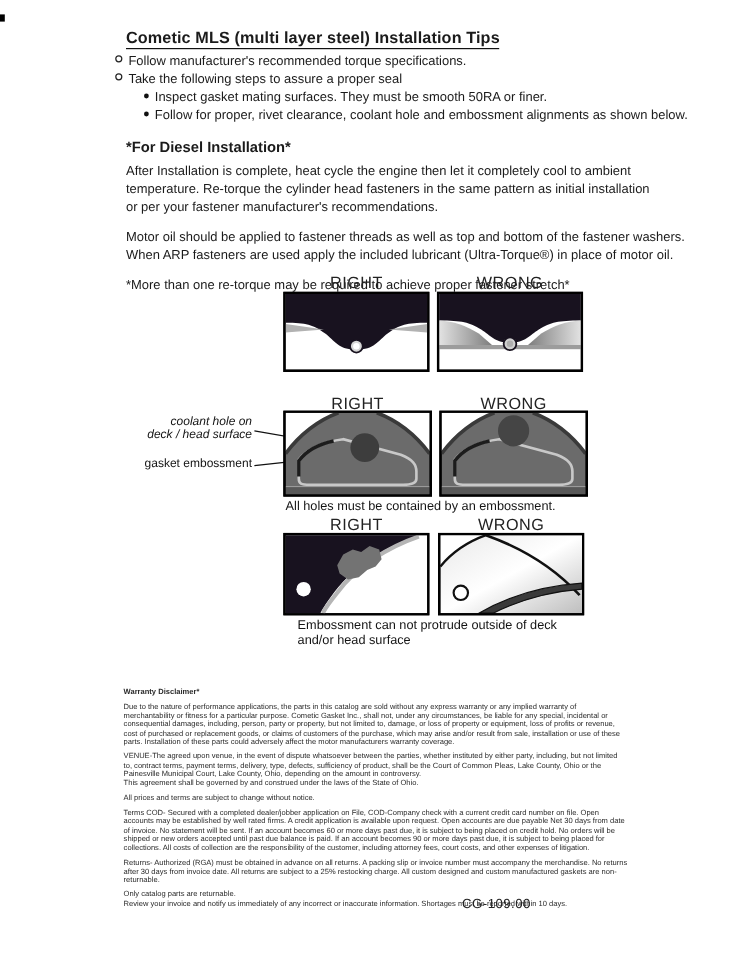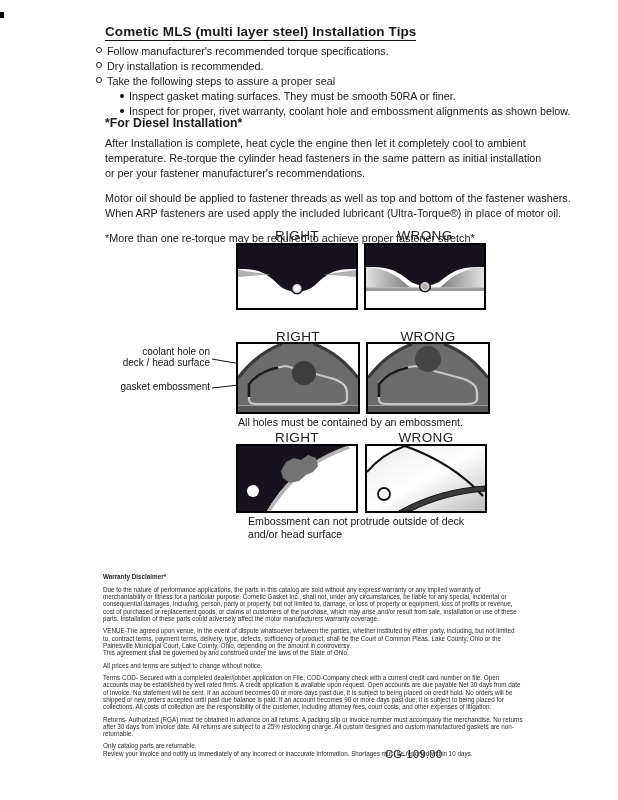--- a/index.html
+++ b/index.html
@@ -33,24 +33,23 @@
 <body>
 
 <div class="page">
 
   <div class="reg-mark"></div>
 
   <h1 class="title">Cometic MLS (multi layer steel) Installation Tips</h1>
 
   <div class="bullets">
     <div class="b-item"><span class="obullet"></span><span>Follow manufacturer's recommended torque specifications.</span></div>
-    <div class="b-item"><span class="obullet"></span><span>Dry installation is recommended.</span></div>
     <div class="b-item"><span class="obullet"></span><span>Take the following steps to assure a proper seal</span></div>
     <div class="b-sub"><span class="fbullet"></span><span>Inspect gasket mating surfaces.  They must be smooth 50RA or finer.</span></div>
-    <div class="b-sub"><span class="fbullet"></span><span>Inspect for proper, rivet warranty, coolant hole and embossment alignments as shown below.</span></div>
+    <div class="b-sub"><span class="fbullet"></span><span>Follow for proper, rivet clearance, coolant hole and embossment alignments as shown below.</span></div>
   </div>
 
   <div class="diesel">
     <h2>*For Diesel Installation*</h2>
     <p>After Installation is complete, heat cycle the engine then let it completely cool to ambient
 temperature. Re-torque the cylinder head fasteners in the same pattern as initial installation
 or per your fastener manufacturer's recommendations.</p>
     <p>Motor oil should be applied to fastener threads as well as top and bottom of the fastener washers.
 When ARP fasteners are used apply the included lubricant (Ultra-Torque®) in place of motor oil.</p>
     <p>*More than one re-torque may be required to achieve proper fastener stretch*</p>
@@ -87,21 +86,21 @@
     <rect x="2" y="44.5" width="118" height="3.5" fill="#9c9c9c"></rect>
     <circle cx="61" cy="43.5" r="5.3" fill="#cfcfcf" stroke="#18121f" stroke-width="1.5"></circle>
     <circle cx="61" cy="43.5" r="2.7" fill="#aeaeae"></circle>
     <rect x="1" y="1" width="120" height="65" fill="none" stroke="#000" stroke-width="2"></rect>
   </svg>
 
 
   <div class="dg-header" style="left:237px;top:329px;">RIGHT</div>
   <div class="dg-header" style="left:367px;top:329px;">WRONG</div>
 
-  <div class="side-label" style="left:90px;top:346px;">coolant hole on
+  <div class="side-label" style="left:90px;top:346px;font-style:italic;">coolant hole on
 deck / head surface</div>
   <div class="side-label" style="left:90px;top:381px;">gasket embossment</div>
 
   <svg class="leader" width="210" height="60" viewBox="0 0 210 60">
     <line x1="104" y1="17" x2="196" y2="33" stroke="#111" stroke-width="1"></line>
     <line x1="104" y1="46" x2="150" y2="41" stroke="#111" stroke-width="1"></line>
   </svg>
 
   <svg class="dbox" style="left:236px;top:342px;" width="124" height="72" viewBox="0 0 124 72">
     <rect x="1" y="1" width="122" height="70" fill="#6b6b6b" stroke="#000" stroke-width="2"></rect>

